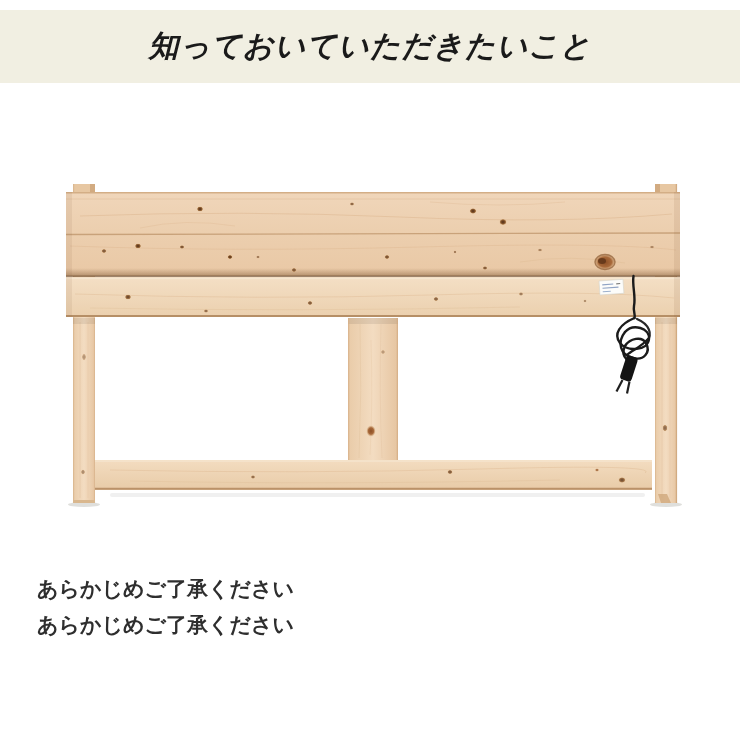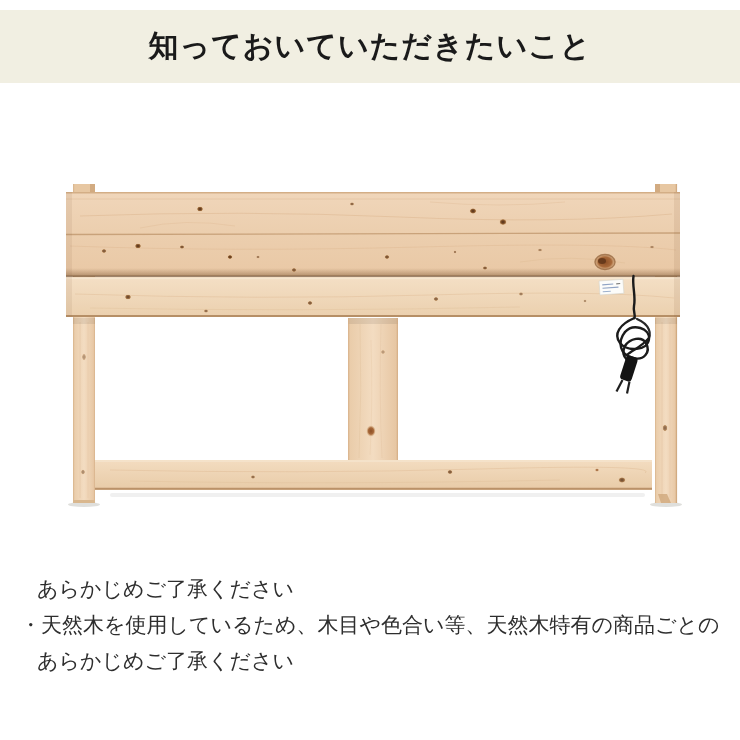--- a/index.html
+++ b/index.html
@@ -14,34 +14,35 @@
     position:absolute; top:10px; left:0;
     width:740px; height:73px;
     background:#f1efe2;
     display:flex; align-items:center; justify-content:center;
   }
   .header-band h1 {
     margin:0;
     font-size:30px; font-weight:bold;
     color:#1a1a1a; letter-spacing:1px;
     white-space:nowrap;
+    font-style:italic;
   }
   .photo {
     position:absolute; top:178px; left:60px;
     width:626px; height:334px;
   }
   .notes {
     position:absolute; top:571px; left:20px;
     width:706px;
     font-size:21px; line-height:36px;
     color:#2e2e2e;
     letter-spacing:0;
   }
   .note .line { white-space:nowrap; }
-  .note .cont { padding-left:17px; }
+  .note .cont { padding-left:17px;font-weight:bold; }
   .bullet { display:inline-block; }
 </style>
 </head>
 <body>
 
 <div class="header-band">
   <h1>知っておいていただきたいこと</h1>
 </div>
 
 <svg class="photo" viewBox="60 178 626 334" width="626" height="334" xmlns="http://www.w3.org/2000/svg">
@@ -215,16 +216,15 @@
       <line x1="629.5" y1="381.5" x2="627" y2="393.5" stroke-width="2.2" stroke-linecap="butt" stroke="#1f1f1f"></line>
     </g>
   </g>
 </svg>
 
 <div class="notes">
   <div class="note">
     <div class="line cont">あらかじめご了承ください</div>
   </div>
   <div class="note">
-    <div class="line"><span class="bullet">・</span><span>天然木を使用しているため、木目や色合い等、天然木特有の商品ごとの</span></div>
     <div class="line cont">あらかじめご了承ください</div>
   </div>
 </div>
 
 </body></html>

